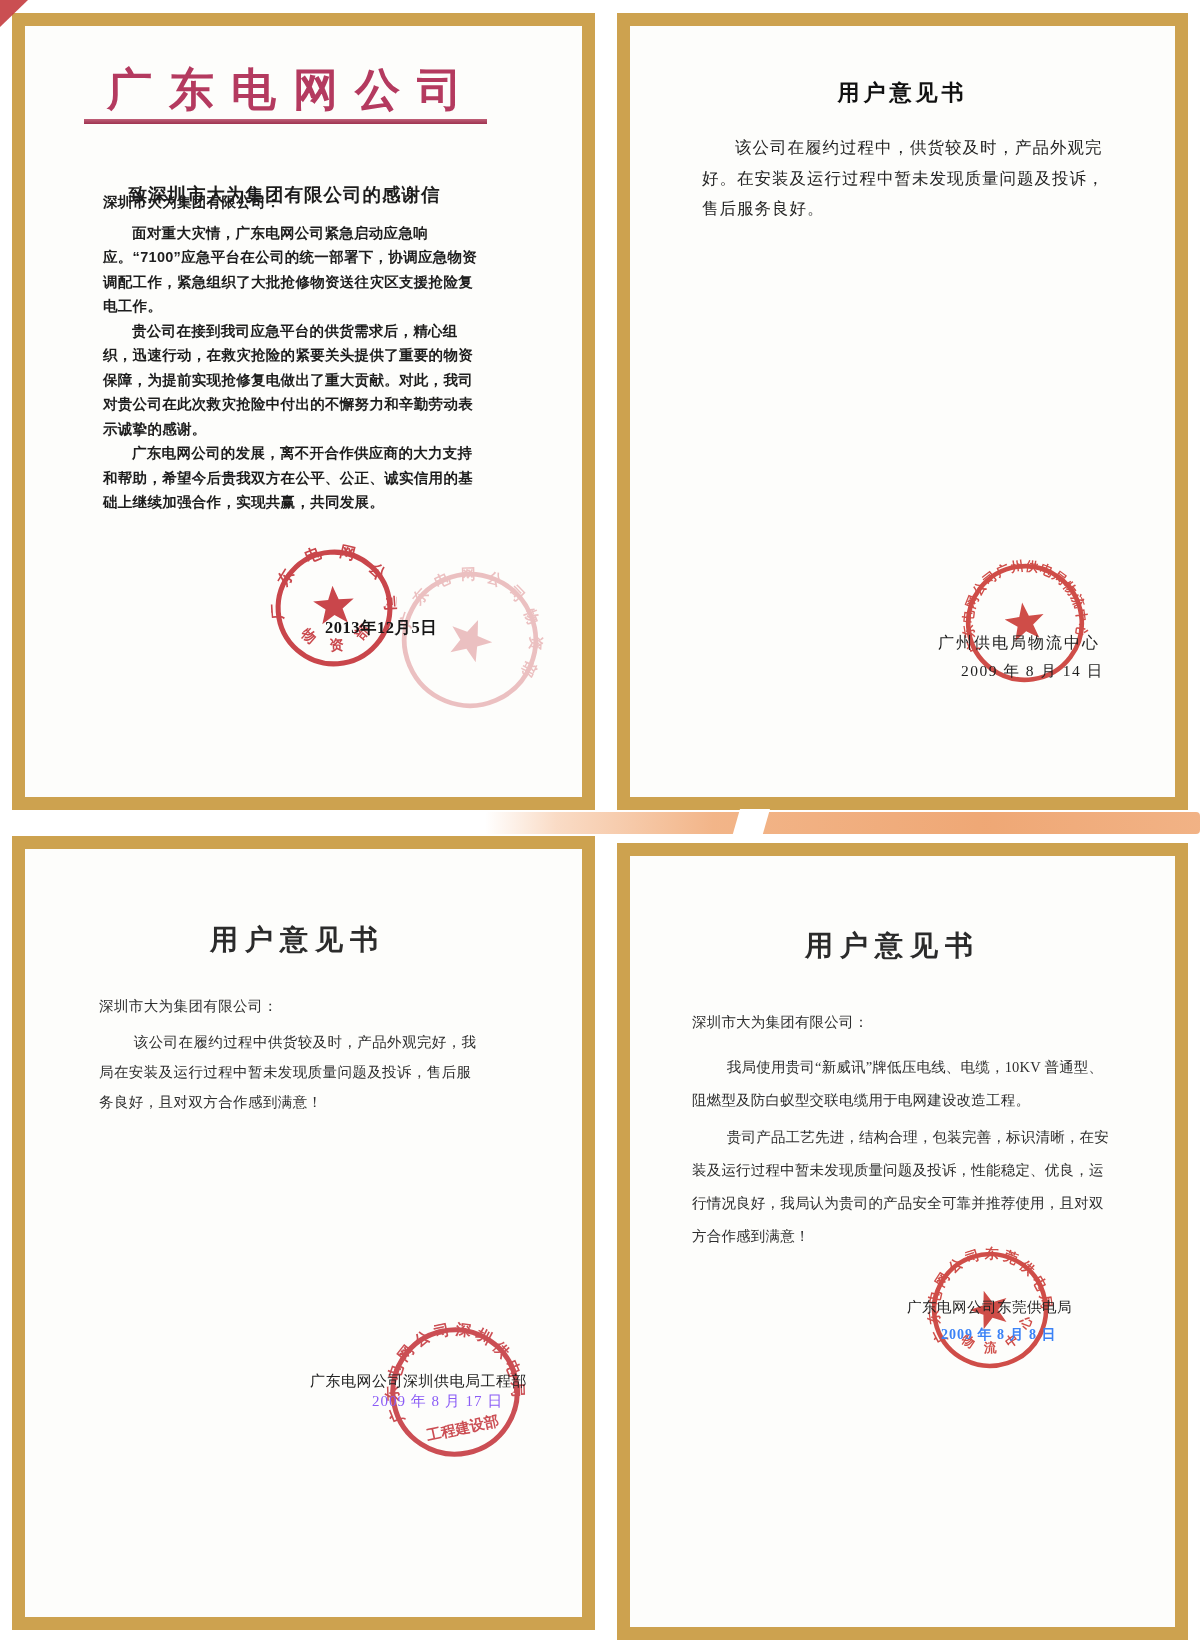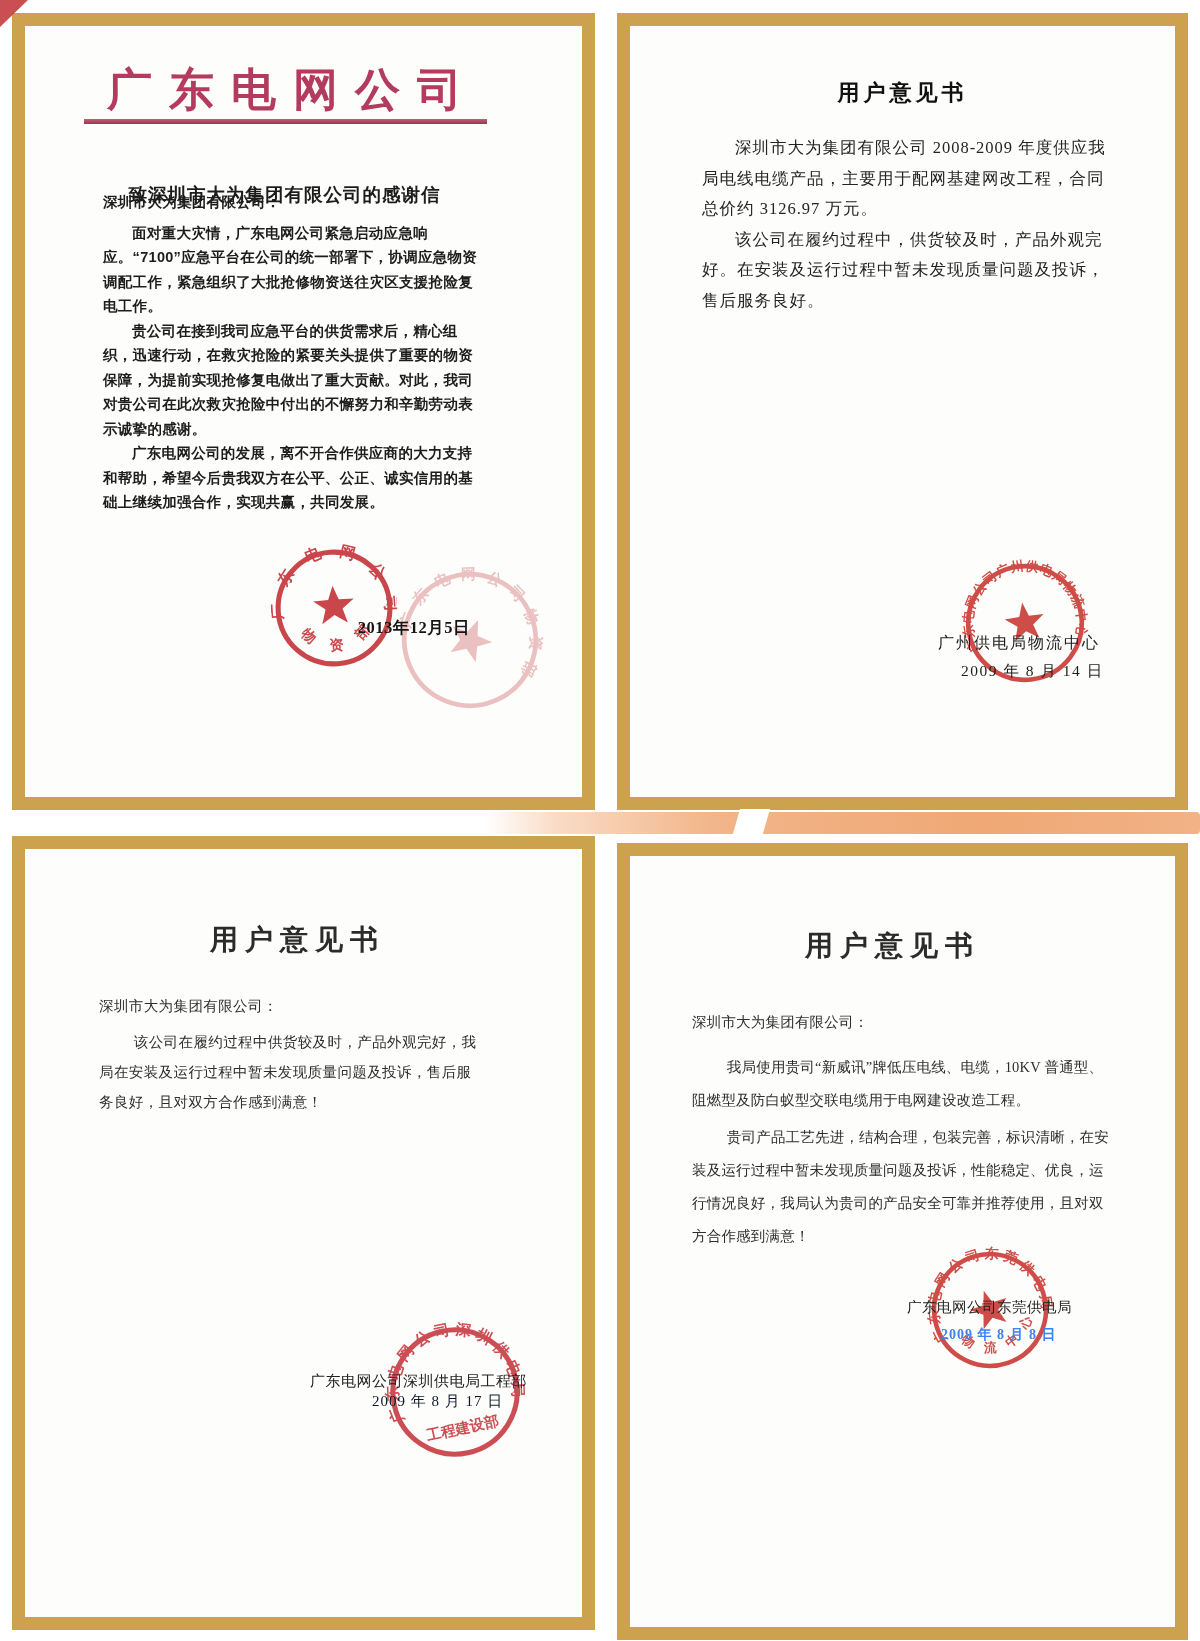--- a/index.html
+++ b/index.html
@@ -24,21 +24,21 @@
       font-size:45px; font-weight:bold; color:#b43a5f; letter-spacing:17px; text-indent:17px;
       transform:translateX(-19px); white-space:nowrap; }
   .ph-rule { position:absolute; top:93px; left:59px; width:403px; height:5px;
       background:linear-gradient(to bottom,#c06078,#9e3350); }
   .p1-title { position:absolute; top:156px; left:0; width:100%; text-align:center;
       font-size:18.5px; font-weight:bold; color:#1c1c1c; transform:translateX(-19px); letter-spacing:1px; }
   .p1-body { position:absolute; top:164px; left:78px; width:382px;
       font-size:14.5px; line-height:24.5px; font-weight:bold; color:#1d1d1d; letter-spacing:0.3px; }
   .p1-body .salut { margin-bottom:6px; }
   .p1-body p { text-indent:2em; }
-  .p1-date { position:absolute; left:300px; top:591px; width:145px; text-align:right;
+  .p1-date { position:absolute; left:300px; top:591px; width:145px; text-align:left;
       font-size:16.5px; font-weight:bold; color:#151515; z-index:4; letter-spacing:0.5px; }
 
   
   .p2-title { position:absolute; top:52px; left:0; width:100%; text-align:center;
       font-size:22px; font-weight:bold; color:#111; letter-spacing:4px; }
   .p2-body { position:absolute; top:107px; left:72px; width:408px;
       font-size:16.5px; line-height:30.5px; color:#242424; letter-spacing:1px; }
   .p2-body p { text-indent:2em; }
   .p2-sig  { position:absolute; left:308px; top:607px; font-size:16px; color:#1e1e1e;
       letter-spacing:2px; z-index:4; }
@@ -46,21 +46,21 @@
       letter-spacing:1.5px; z-index:4; }
 
   
   .p3-title { position:absolute; top:72px; left:0; width:100%; text-align:center;
       font-size:28px; font-weight:bold; color:#2b2b2b; letter-spacing:7px; transform:translateX(-6px); }
   .p3-body { position:absolute; top:142px; left:74px; width:378px;
       font-size:14.5px; line-height:30px; color:#2e2e2e; letter-spacing:0.4px; }
   .p3-body .salut { margin-bottom:6px; }
   .p3-body p { text-indent:2.4em; }
   .p3-sig  { position:absolute; left:285px; top:511px; font-size:15px; color:#222; z-index:4; letter-spacing:0.5px;margin-top:12px; }
-  .p3-date { position:absolute; left:347px; top:543px; font-size:15px; color:#0f172a; z-index:4; letter-spacing:1px; }
+  .p3-date { position:absolute; left:347px; top:543px; font-size:15px; color:#8b5cf6; z-index:4; letter-spacing:1px; }
 
   
   .p4-title { position:absolute; top:71px; left:0; width:100%; text-align:center;
       font-size:28px; font-weight:bold; color:#2b2b2b; letter-spacing:7px; transform:translateX(-10px); }
   .p4-body { position:absolute; top:150px; left:62px; width:424px;
       font-size:14.5px; line-height:33px; color:#2e2e2e; letter-spacing:0.2px; }
   .p4-body .salut { margin-bottom:12px; }
   .p4-body p { text-indent:2.4em; }
   .p4-body p + p { margin-top:4px; }
   .p4-sig  { position:absolute; left:277px; top:442px; font-size:14.5px; color:#222; z-index:4; letter-spacing:0.5px; }
@@ -121,21 +121,20 @@
       </svg>
 
       <div class="p1-date">2013年12月5日</div>
     </div>
   </div>
 
   <div class="panel p2">
     <div class="panel-inner">
       <div class="p2-title f-hei">用户意见书</div>
       <div class="p2-body f-song">
-        <p>深圳市大为集团有限公司 2008-2009 年度供应我局电线电缆产品，主要用于配网基建网改工程，合同总价约 3126.97 万元。</p>
         <p>该公司在履约过程中，供货较及时，产品外观完好。在安装及运行过程中暂未发现质量问题及投诉，售后服务良好。</p>
       </div>
 
       <svg class="stamp" style="left:331px; top:533px; opacity:0.9; transform:rotate(-8deg);" width="128" height="128" viewBox="0 0 124 124">
         <circle cx="62" cy="62" r="55" fill="none" stroke="#cb3a35" stroke-width="4.5"></circle>
         <path id="arcTopC" d="M 16,84 A 51,51 0 1 1 108,84" fill="none"></path>
         <text font-size="12.5" fill="#cb3a35">
           <textPath href="#arcTopC" startOffset="50%" text-anchor="middle" textLength="200">广东电网公司广州供电局物流中心</textPath>
         </text>
         <polygon fill="#cb3a35" points="62,42 66.7,55.5 81,55.8 69.6,64.5 73.8,78.2 62,70 50.2,78.2 54.4,64.5 43,55.8 57.3,55.5"></polygon>

